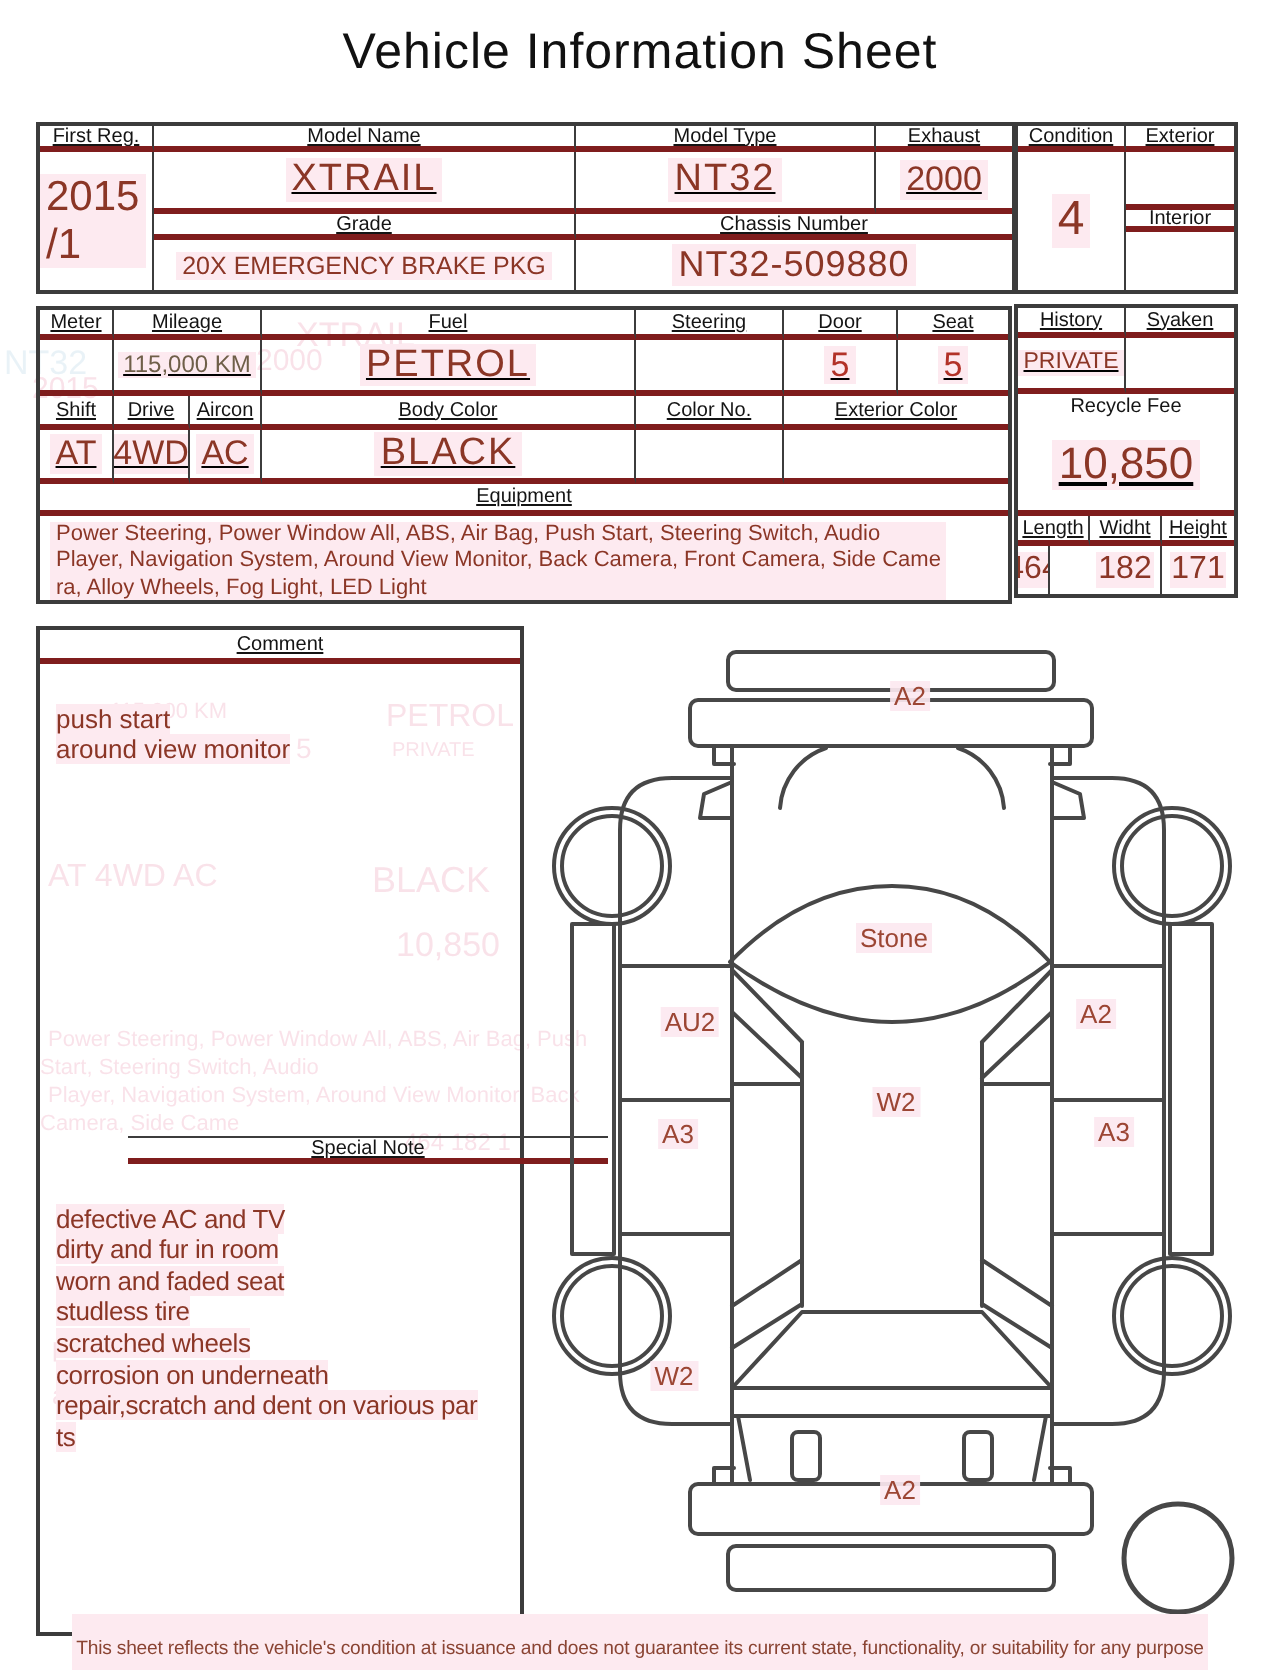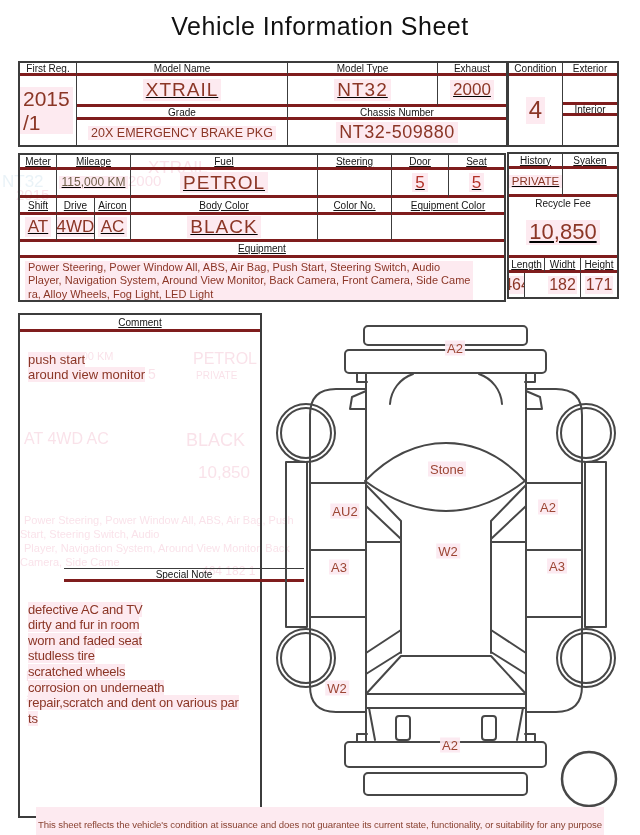--- a/index.html
+++ b/index.html
@@ -126,21 +126,21 @@
     </div>
     <div class="cell bb" style="left:429px;top:15px;width:55px;height:28px;">
       <span class="val bright" style="font-size:17px;">5</span>
     </div>
 
     <div class="cell hdr br bb" style="left:0;top:43px;width:37px;height:17px;text-align:center;">Shift</div>
     <div class="cell hdr br bb" style="left:37px;top:43px;width:38px;height:17px;">Drive</div>
     <div class="cell hdr br bb" style="left:75px;top:43px;width:36px;height:17px;">Aircon</div>
     <div class="cell hdr br bb" style="left:111px;top:43px;width:187px;height:17px;">Body Color</div>
     <div class="cell hdr br bb" style="left:298px;top:43px;width:74px;height:17px;">Color No.</div>
-    <div class="cell hdr bb" style="left:372px;top:43px;width:112px;height:17px;">Equipment Color</div>
+    <div class="cell hdr bb" style="left:372px;top:43px;width:112px;height:17px;">Exterior Color</div>
 
     <div class="cell br bb" style="left:0;top:60px;width:37px;height:27px;">
       <span class="val" style="font-size:17px;">AT</span>
     </div>
     <div class="cell br bb" style="left:37px;top:60px;width:38px;height:27px;">
       <span class="val" style="font-size:17px;">4WD</span>
     </div>
     <div class="cell br bb" style="left:75px;top:60px;width:36px;height:27px;">
       <span class="val" style="font-size:17px;">AC</span>
     </div>

